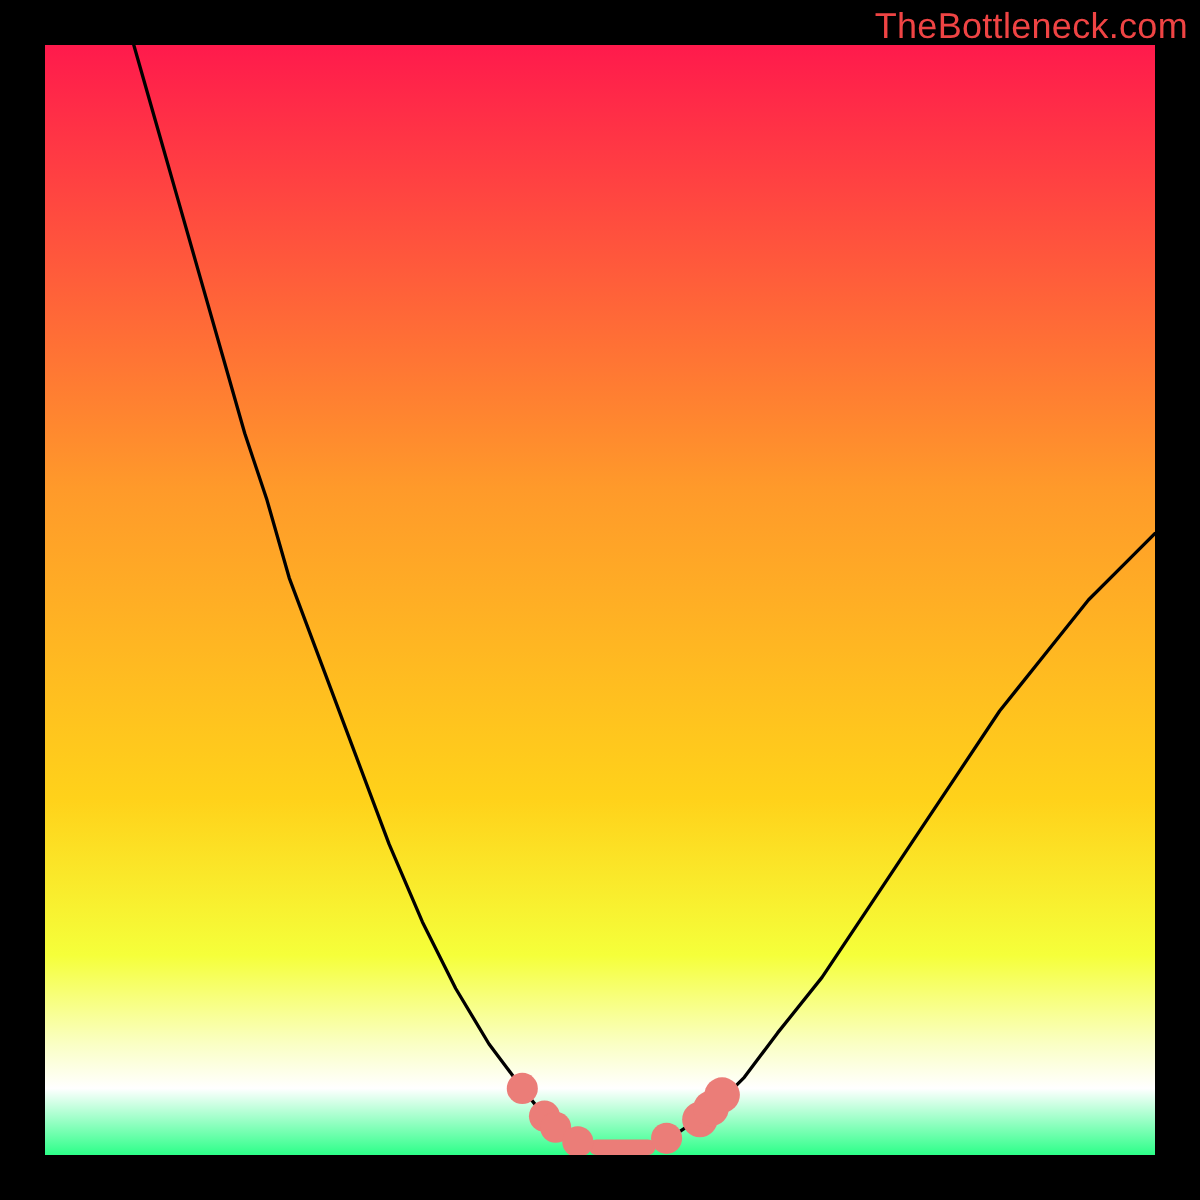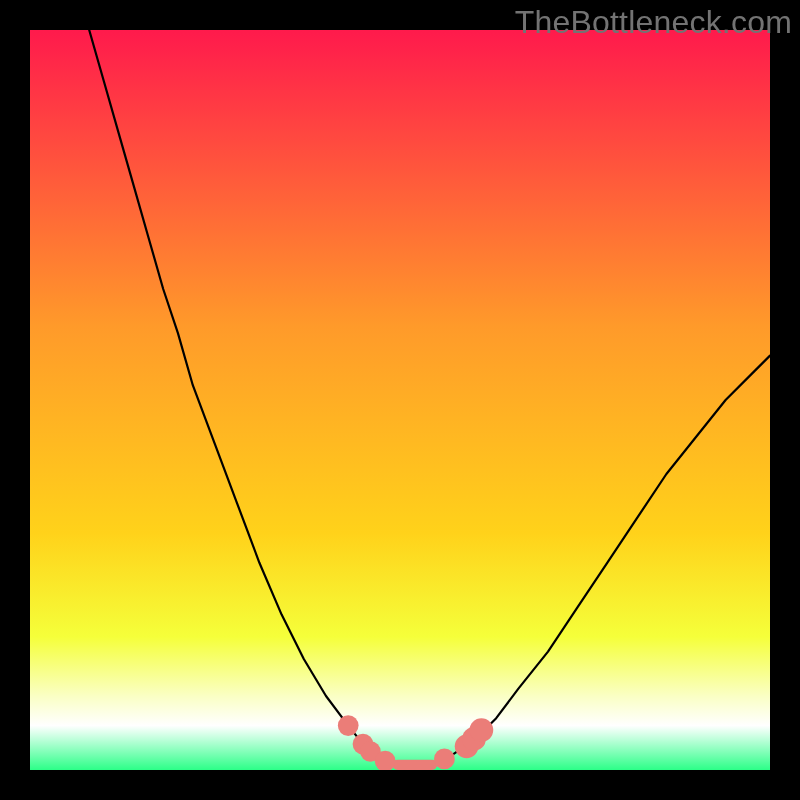--- a/index.html
+++ b/index.html
@@ -23,22 +23,22 @@
     position: absolute;
     left: 30px;
     top: 30px;
     width: 740px;
     height: 740px;
   }
   .watermark {
     position: absolute;
     top: 4px;
     right: 8px;
-    color: #737373;
-    font-size: 32px;
+    color: #ef4444;
+    font-size: 24px;
     font-weight: 400;
     letter-spacing: 0.2px;
     user-select: none;
   }
 </style>
 </head>
 <body>
 
 <div class="frame">
 

